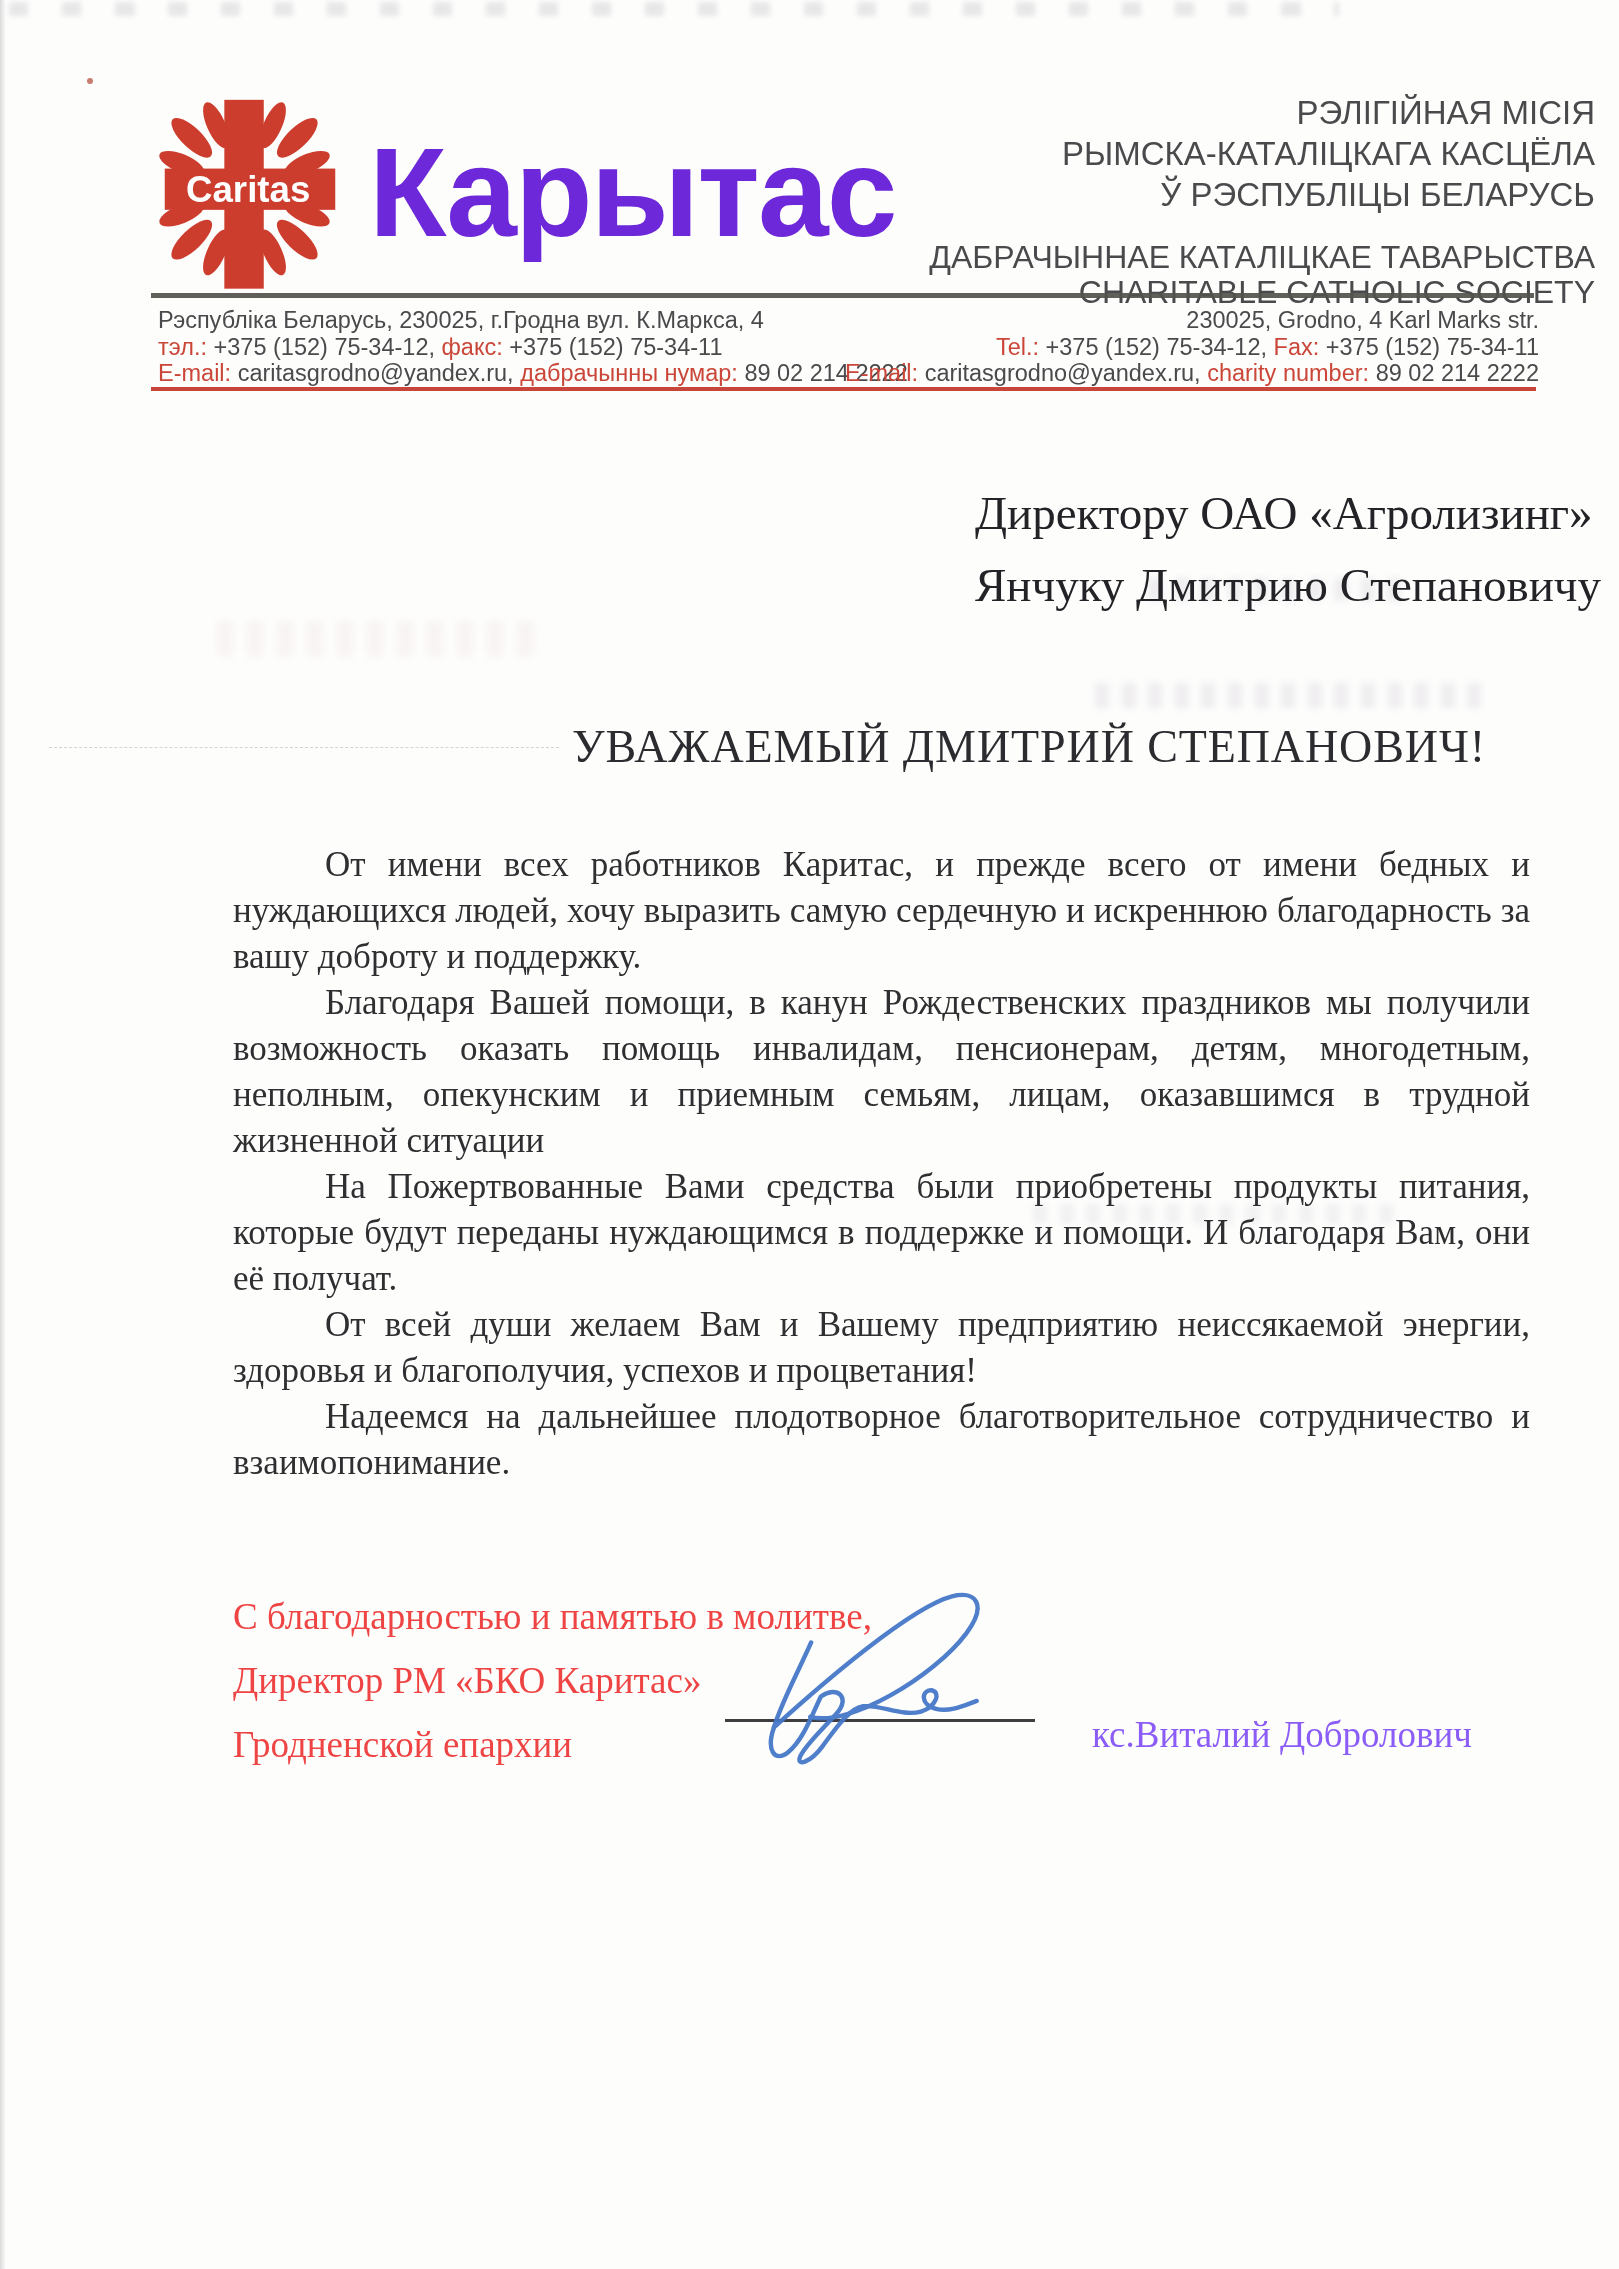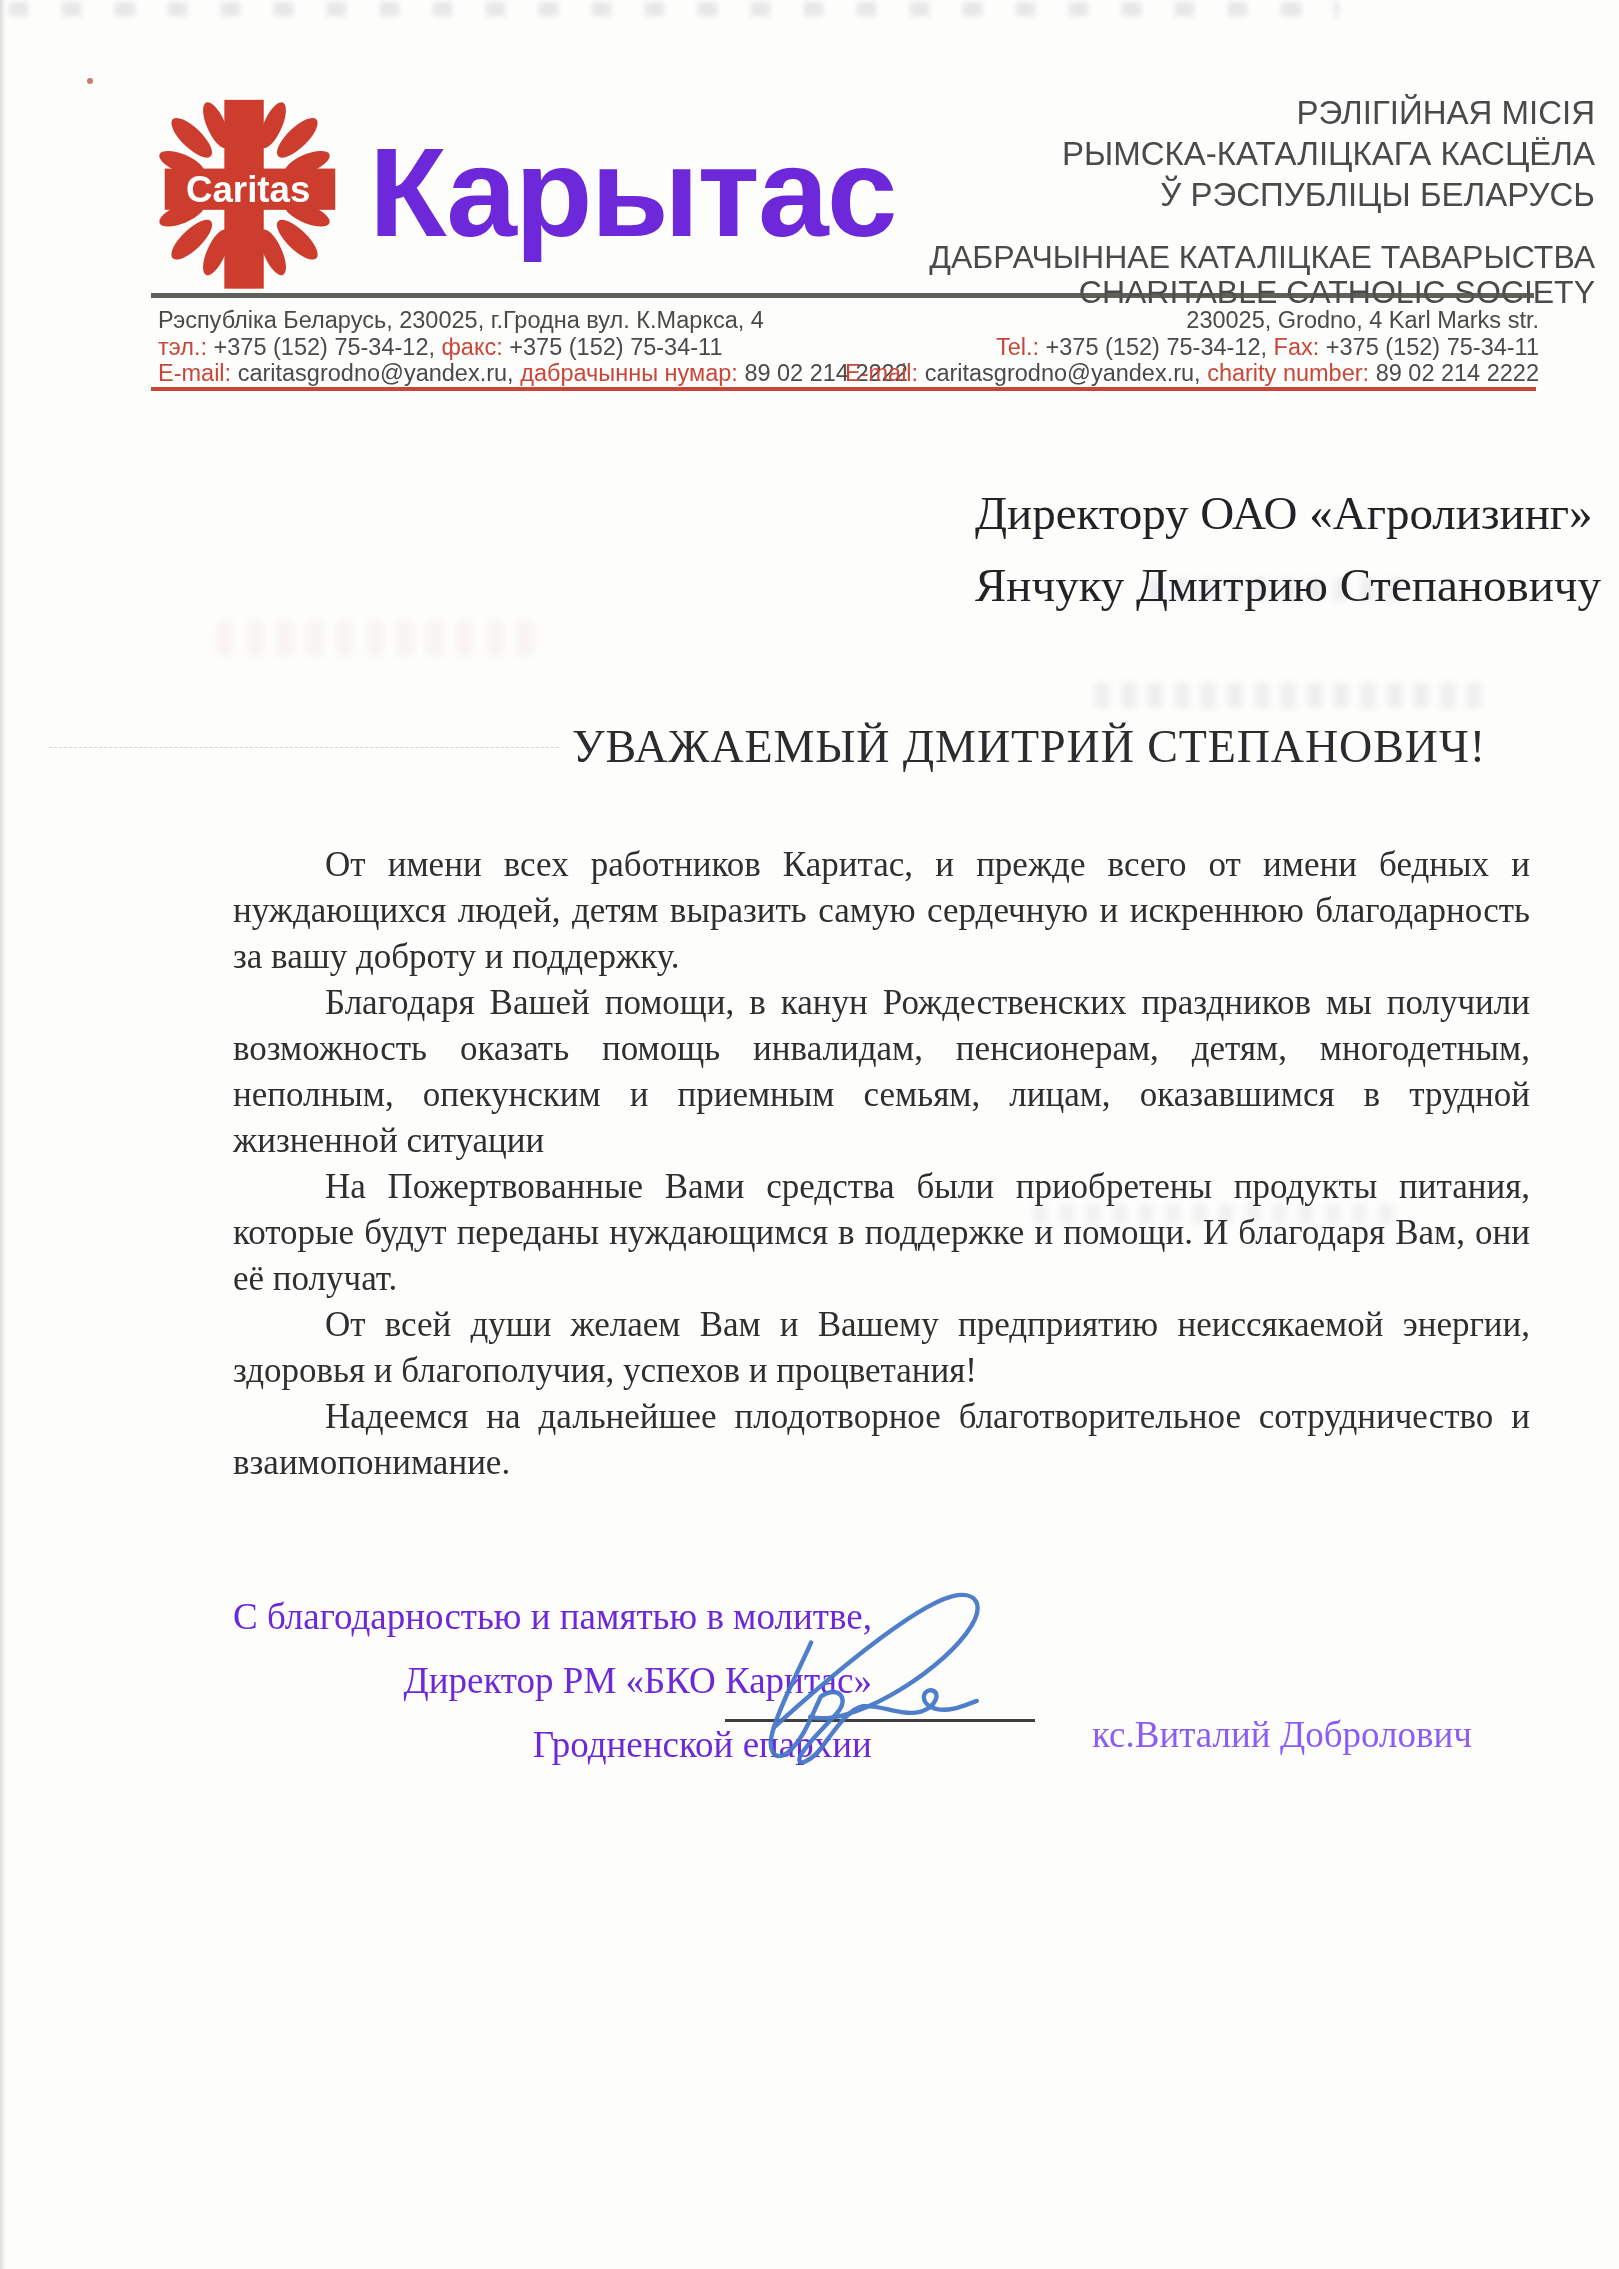--- a/index.html
+++ b/index.html
@@ -54,21 +54,21 @@
   .contacts .col-right{position:absolute;right:81px;top:0;text-align:right;white-space:nowrap;}
   .contacts .red{color:#ca4638;text-align:center;}
 
   
   .addressee{position:absolute;left:975px;top:477px;font-size:47px;line-height:72px;color:#232226;}
   .salutation{position:absolute;left:572px;top:720px;font-size:46px;letter-spacing:0.9px;color:#2c2b2f;}
   .body-text{position:absolute;left:233px;top:842px;width:1297px;
     font-size:35px;line-height:46px;text-align:justify;color:#2f2e31;}
   .body-text p{margin:0;text-indent:92px;}
 
-  .closing{position:absolute;left:233px;top:1585px;font-size:37px;line-height:64px;color:#6d28d9;text-align:right;}
+  .closing{position:absolute;left:233px;top:1585px;font-size:37px;line-height:64px;color:#ef4444;}
   .sign-line{position:absolute;left:725px;top:1719px;width:310px;height:2.7px;background:#3f3e40;}
   .signer-name{position:absolute;left:1092px;top:1713px;font-size:37px;color:#8b5cf6;}
   .signature-svg{position:absolute;left:725px;top:1584px;width:306px;height:186px;}
 </style>
 </head>
 <body>
 
 <div class="page">
 
   <div class="scan-top-band"></div>
@@ -160,21 +160,21 @@
   <div class="rule-red"></div>
 
   <div class="addressee">
     <div>Директору ОАО «Агролизинг»</div>
     <div>Янчуку Дмитрию Степановичу</div>
   </div>
 
   <div class="salutation">УВАЖАЕМЫЙ ДМИТРИЙ СТЕПАНОВИЧ!</div>
 
   <div class="body-text">
-    <p>От имени всех работников Каритас, и прежде всего от имени бедных и нуждающихся людей, детям выразить самую сердечную и искреннюю благодарность за вашу доброту и поддержку.</p>
+    <p>От имени всех работников Каритас, и прежде всего от имени бедных и нуждающихся людей, хочу выразить самую сердечную и искреннюю благодарность за вашу доброту и поддержку.</p>
     <p>Благодаря Вашей помощи, в канун Рождественских праздников мы получили возможность оказать помощь инвалидам, пенсионерам, детям, многодетным, неполным, опекунским и приемным семьям, лицам, оказавшимся в трудной жизненной ситуации</p>
     <p>На Пожертвованные Вами средства были приобретены продукты питания, которые будут переданы нуждающимся в поддержке и помощи. И благодаря Вам, они её получат.</p>
     <p>От всей души желаем Вам и Вашему предприятию неиссякаемой энергии, здоровья и благополучия, успехов и процветания!</p>
     <p>Надеемся на дальнейшее плодотворное благотворительное сотрудничество и взаимопонимание.</p>
   </div>
 
   <div class="closing">
     <div>С благодарностью и памятью в молитве,</div>
     <div>Директор РМ «БКО Каритас»</div>
     <div>Гродненской епархии</div>

